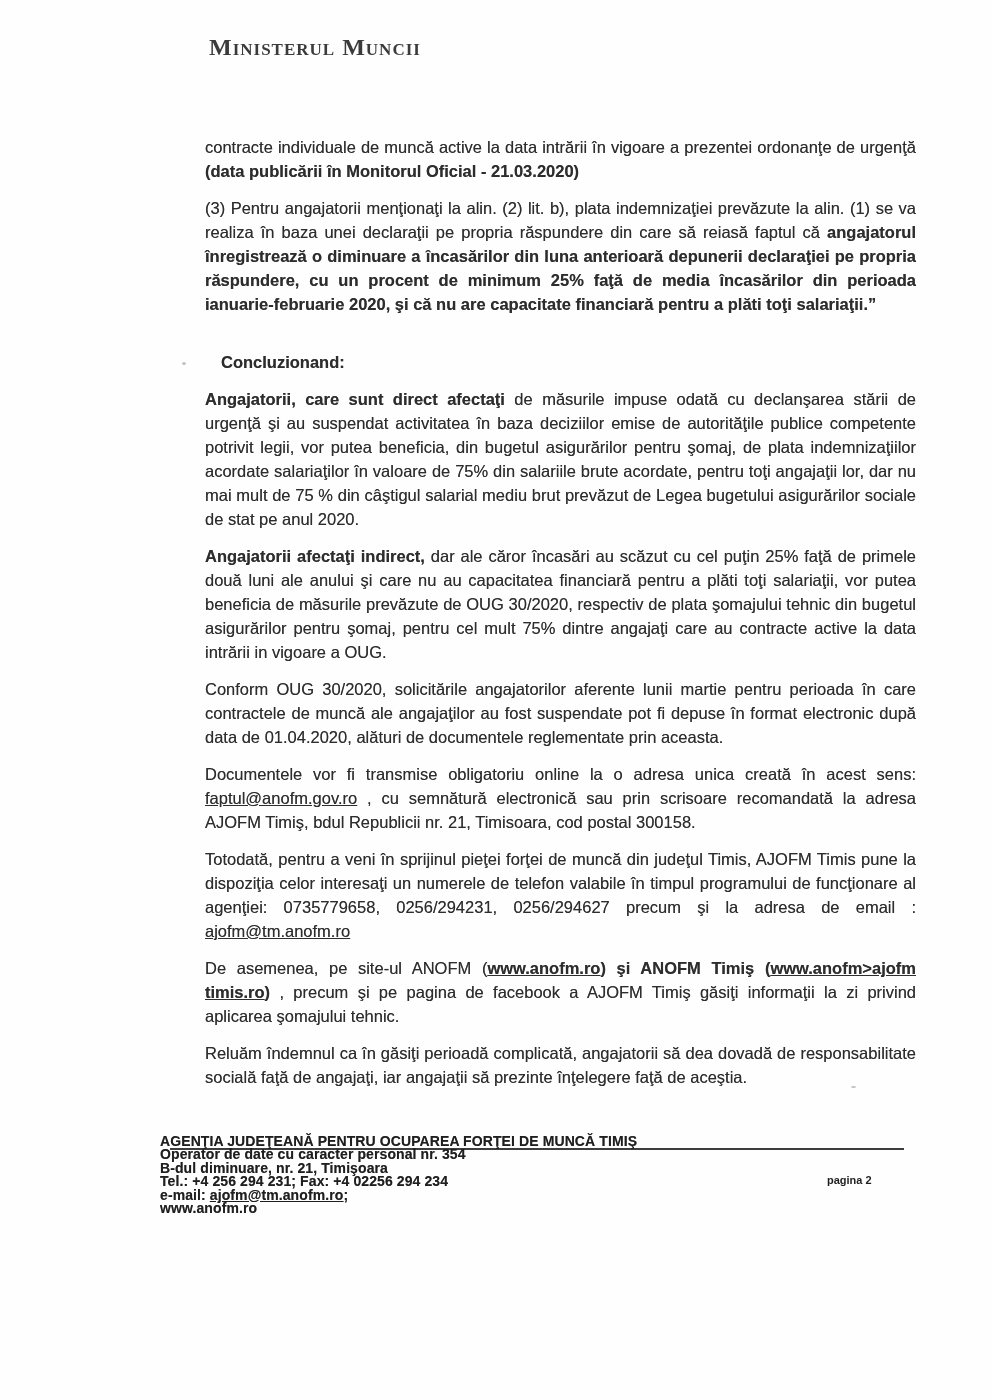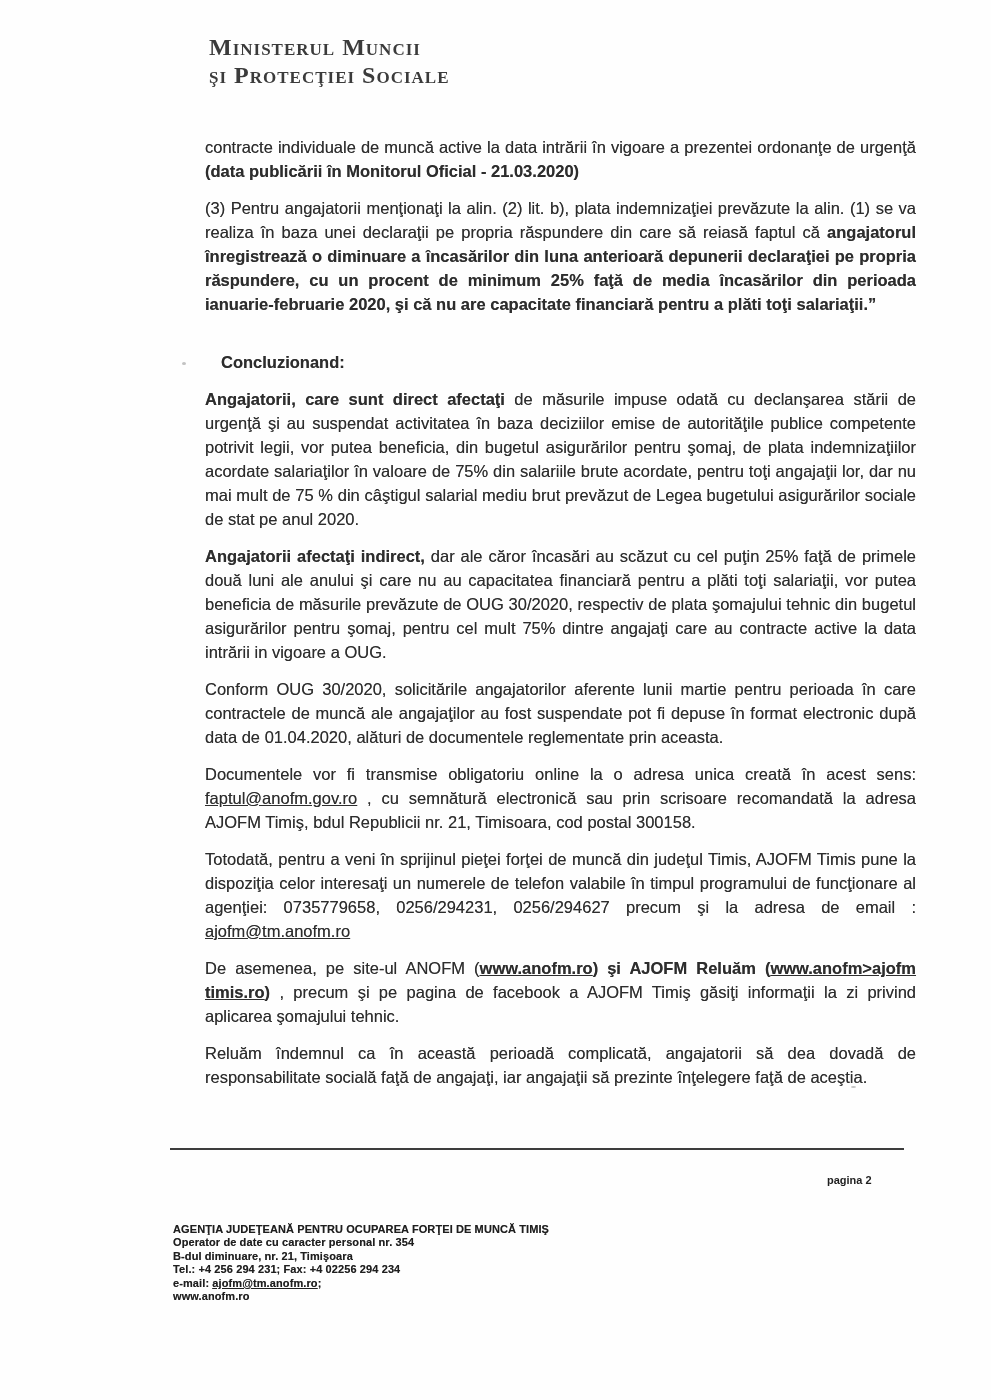--- a/index.html
+++ b/index.html
@@ -36,43 +36,41 @@
   }
   .b { font-weight:bold; }
   .u { text-decoration:underline; }
   a.link { color:inherit; text-decoration:underline; cursor:pointer; }
   .footer-rule {
     position:absolute; left:170px; top:1148px;
     width:734px; height:2px;
     background:#3d3d3d;
   }
   .footer {
-    position:absolute; left:160px; top:1223px;
-    font-size:11px; line-height:13.4px;
+    position:absolute; left:160px; top:1135px;
+    font-size:14px; line-height:13.4px;
     font-weight:bold; color:#1f1f1f;
     letter-spacing:0.1px;
     text-shadow:0 0 0.4px rgba(30,30,30,0.55);
-    margin-left:13px;
   }
   .page-num {
     position:absolute; left:827px; top:1174px;
     font-size:11px; font-weight:bold; color:#1f1f1f;
   }
   .speck { position:absolute; background:#9a9a9a; border-radius:50%; opacity:0.6; }
   .speck-1 { left:182px; top:362px; width:4px; height:3px; }
   .speck-2 { left:851px; top:1086px; width:5px; height:2px; }
 </style>
 </head>
 <body>
 
 <div class="page">
 
   <header class="brand">
     <div>Ministerul Muncii</div>
-    <div>şi Protecţiei Sociale</div>
   </header>
 
   <div class="speck speck-1"></div>
   <div class="speck speck-2"></div>
 
   <main class="content">
 
     <p class="gap-lg"><span>contracte individuale de muncă active la data intrării în vigoare a prezentei ordonanţe de urgenţă </span><span class="b">(data publicării în Monitorul Oficial - 21.03.2020)</span></p>
 
     <p><span>(3) Pentru angajatorii menţionaţi la alin. (2) lit. b), plata indemnizaţiei prevăzute la alin. (1) se va realiza în baza unei declaraţii pe propria răspundere din care să reiasă faptul că </span><span class="b">angajatorul înregistrează o diminuare a încasărilor din luna anterioară depunerii declaraţiei pe propria răspundere, cu un procent de minimum 25% faţă de media încasărilor din perioada ianuarie-februarie 2020, şi că nu are capacitate financiară pentru a plăti toţi salariaţii.”</span></p>
@@ -82,23 +80,23 @@
     <p><span class="b">Angajatorii, care sunt direct afectaţi</span><span> de măsurile impuse odată cu declanşarea stării de urgenţă şi au suspendat activitatea în baza deciziilor emise de autorităţile publice competente potrivit legii, vor putea beneficia, din bugetul asigurărilor pentru şomaj, de plata indemnizaţiilor acordate salariaţilor în valoare de 75% din salariile brute acordate, pentru toţi angajaţii lor, dar nu mai mult de 75 % din câştigul salarial mediu brut prevăzut de Legea bugetului asigurărilor sociale de stat pe anul 2020.</span></p>
 
     <p><span class="b">Angajatorii afectaţi indirect,</span><span> dar ale căror încasări au scăzut cu cel puţin 25% faţă de primele două luni ale anului şi care nu au capacitatea financiară pentru a plăti toţi salariaţii, vor putea beneficia de măsurile prevăzute de OUG 30/2020, respectiv de plata şomajului tehnic din bugetul asigurărilor pentru şomaj, pentru cel mult 75% dintre angajaţi care au contracte active la data intrării in vigoare a OUG.</span></p>
 
     <p><span>Conform OUG 30/2020, solicitările angajatorilor aferente lunii martie pentru perioada în care contractele de muncă ale angajaţilor au fost suspendate pot  fi depuse în format electronic după data de 01.04.2020, alături de documentele reglementate prin aceasta.</span></p>
 
     <p><span>Documentele vor fi transmise obligatoriu online la o adresa unica creată în acest sens: </span><a class="link">faptul@anofm.gov.ro</a><span> , cu semnătură electronică sau prin scrisoare recomandată la adresa AJOFM Timiş, bdul Republicii nr. 21, Timisoara, cod postal 300158.</span></p>
 
     <p><span>Totodată, pentru a veni în sprijinul pieţei forţei de muncă din judeţul Timis, AJOFM Timis pune la dispoziţia celor interesaţi un numerele de telefon  valabile în timpul programului de funcţionare al agenţiei: 0735779658, 0256/294231, 0256/294627 precum şi la adresa de email : </span><a class="link">ajofm@tm.anofm.ro</a></p>
 
-    <p><span>De asemenea, pe site-ul ANOFM (</span><a class="link b u">www.anofm.ro</a><span class="b">) şi AJOFM Reluăm (</span><a class="link b u">www.anofm&gt;ajofm timis.ro</a><span class="b">)</span><span> , precum şi pe pagina de facebook a AJOFM Timiş găsiţi informaţii la zi privind aplicarea şomajului tehnic.</span></p>
+    <p><span>De asemenea, pe site-ul ANOFM (</span><a class="link b u">www.anofm.ro</a><span class="b">) şi ANOFM Timiş (</span><a class="link b u">www.anofm&gt;ajofm timis.ro</a><span class="b">)</span><span> , precum şi pe pagina de facebook a AJOFM Timiş găsiţi informaţii la zi privind aplicarea şomajului tehnic.</span></p>
 
-    <p><span>Reluăm îndemnul ca în această perioadă complicată, angajatorii să dea dovadă de responsabilitate socială faţă de angajaţi, iar angajaţii să prezinte înţelegere faţă de aceştia.</span></p>
+    <p><span>Reluăm îndemnul ca în găsiţi perioadă complicată, angajatorii să dea dovadă de responsabilitate socială faţă de angajaţi, iar angajaţii să prezinte înţelegere faţă de aceştia.</span></p>
 
   </main>
 
   <div class="footer-rule"></div>
 
   <footer class="footer">
     <div>AGENŢIA JUDEŢEANĂ PENTRU OCUPAREA FORŢEI DE MUNCĂ TIMIŞ</div>
     <div>Operator de date cu caracter personal nr. 354</div>
     <div>B-dul diminuare, nr. 21, Timişoara</div>
     <div>Tel.: +4 256 294 231; Fax: +4 02256 294 234</div>

